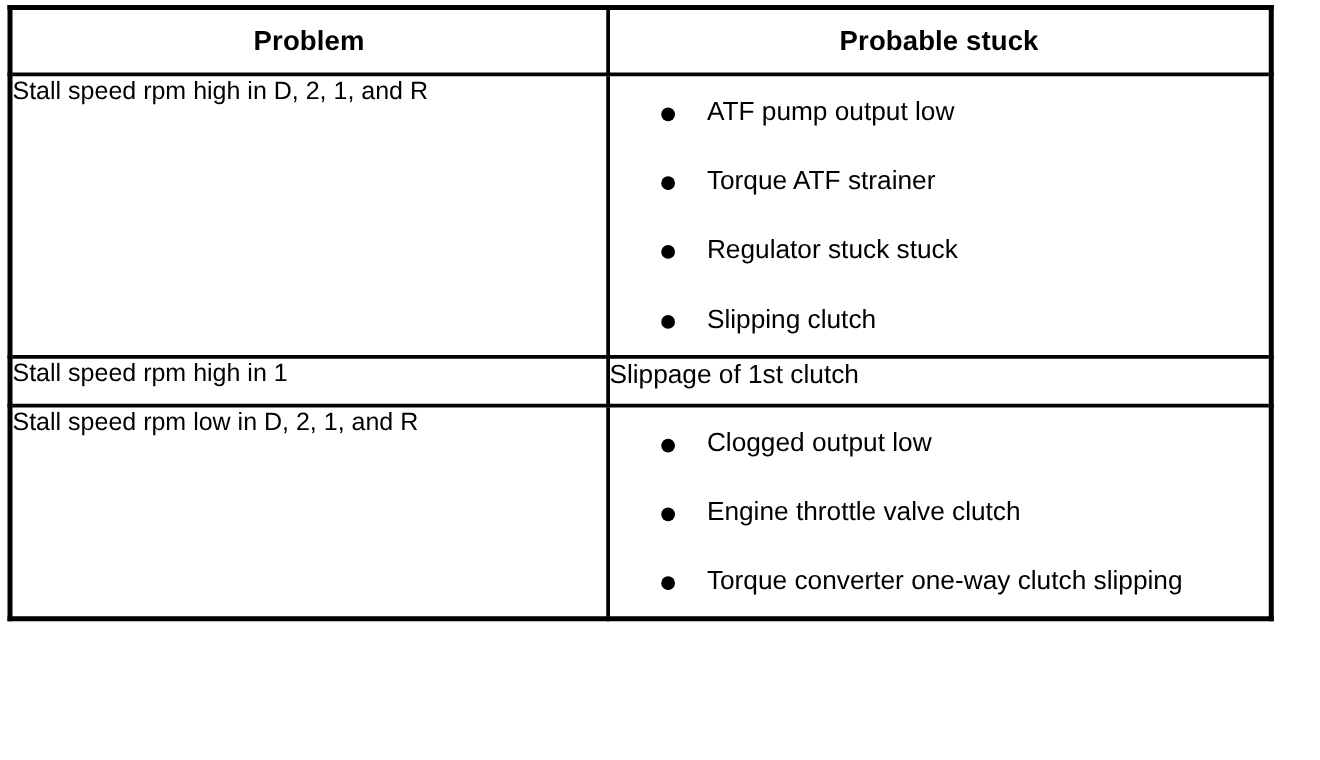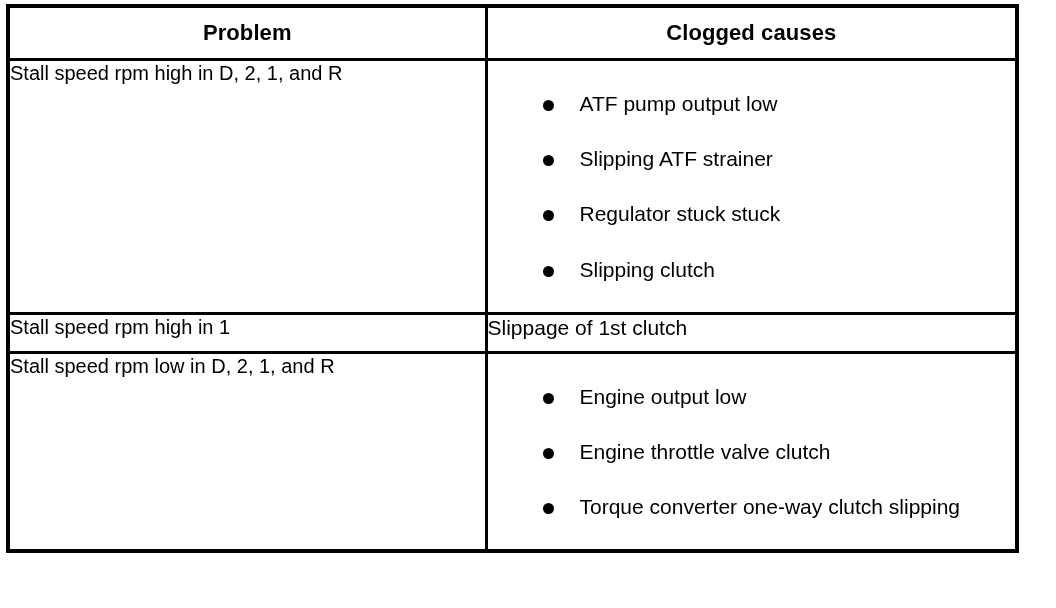--- a/index.html
+++ b/index.html
@@ -68,21 +68,21 @@
     line-height: 1.25;
     padding: 14px 10px 14px 10px;
   }
 
   .cause-cell.plain {
     padding-left: 0;
   }
 
   .bullet-list {
     list-style: none;
-    margin: 18px;
+    margin: 4px;
     padding: 12px;
   }
 
   .bullet-item {
     position: relative;
     padding-left: 62px;
     margin: 0 0 30px 0;
     font-size: 21px;
     line-height: 1.2;
     white-space: nowrap;
@@ -117,37 +117,37 @@
 
   <table class="troubleshoot-table">
     <colgroup>
       <col class="col-problem">
       <col class="col-causes">
     </colgroup>
 
     <thead>
       <tr>
         <th class="header-cell">Problem</th>
-        <th class="header-cell">Clogged causes</th>
+        <th class="header-cell">Probable stuck</th>
       </tr>
     </thead>
 
     <tbody>
 
       <tr class="row-multi-top">
         <td class="problem-cell">Stall speed rpm high in D, 2, 1, and R</td>
         <td class="cause-cell">
           <ul class="bullet-list">
             <li class="bullet-item">
               <span class="bullet-dot"></span>
               <span>ATF pump output low</span>
             </li>
             <li class="bullet-item">
               <span class="bullet-dot"></span>
-              <span>Slipping ATF strainer</span>
+              <span>Torque ATF strainer</span>
             </li>
             <li class="bullet-item">
               <span class="bullet-dot"></span>
               <span>Regulator stuck stuck</span>
             </li>
             <li class="bullet-item">
               <span class="bullet-dot"></span>
               <span>Slipping clutch</span>
             </li>
           </ul>
@@ -160,21 +160,21 @@
       </tr>
 
 
 
       <tr class="row-multi-bot">
         <td class="problem-cell">Stall speed rpm low in D, 2, 1, and R</td>
         <td class="cause-cell">
           <ul class="bullet-list">
             <li class="bullet-item">
               <span class="bullet-dot"></span>
-              <span>Engine output low</span>
+              <span>Clogged output low</span>
             </li>
             <li class="bullet-item">
               <span class="bullet-dot"></span>
               <span>Engine throttle valve clutch</span>
             </li>
             <li class="bullet-item">
               <span class="bullet-dot"></span>
               <span>Torque converter one-way clutch slipping</span>
             </li>
           </ul>

